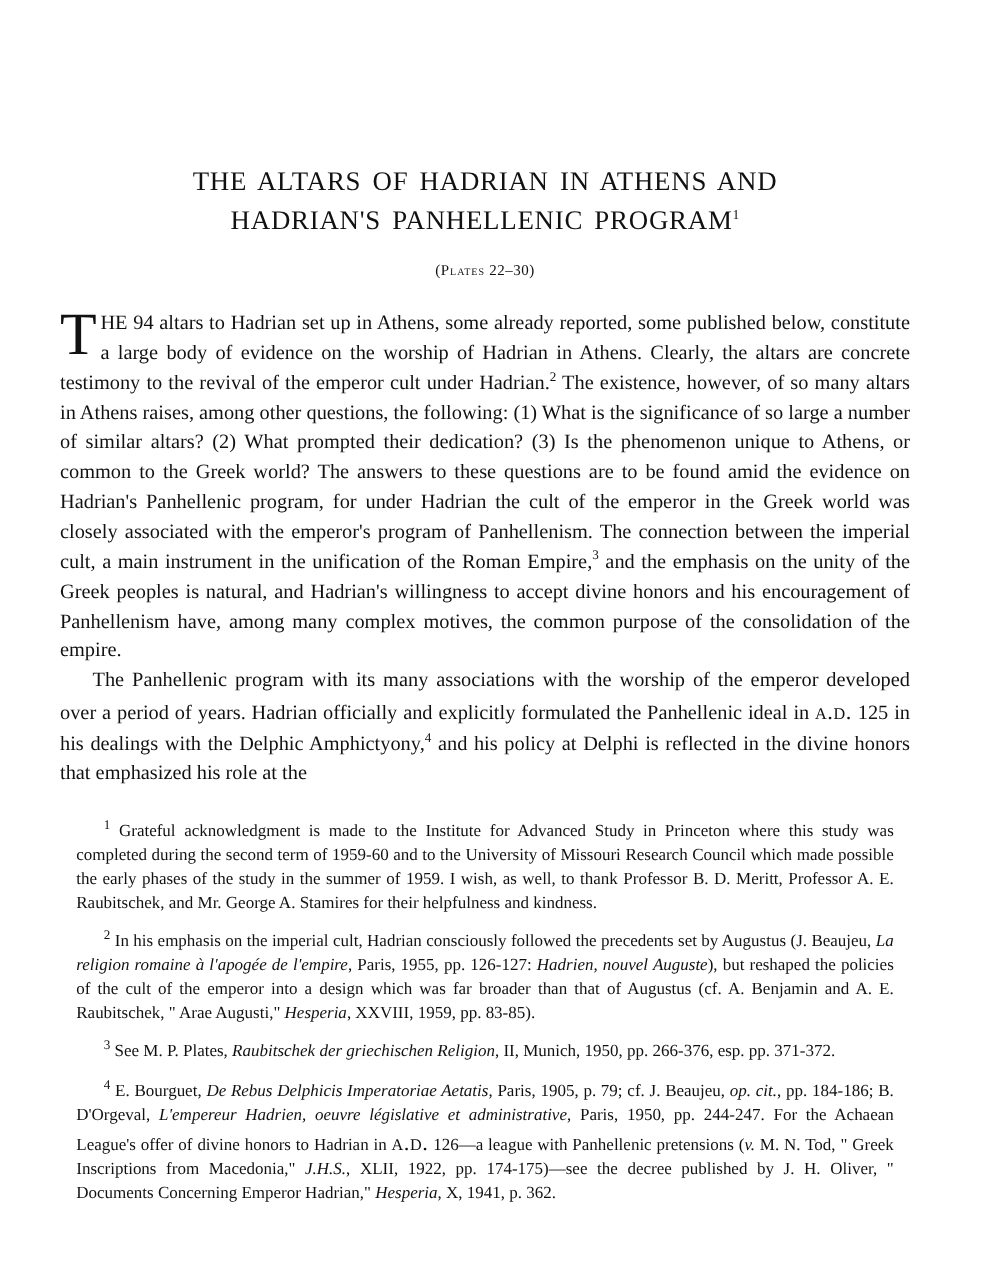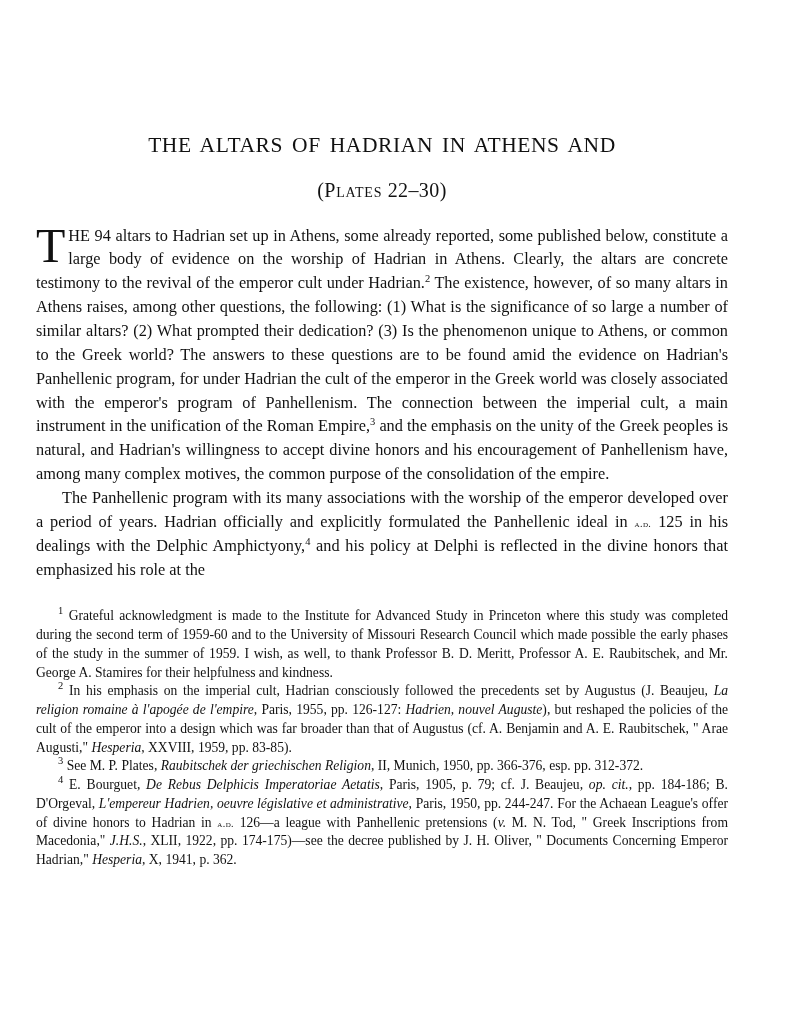--- a/index.html
+++ b/index.html
@@ -12,21 +12,21 @@
     height: 1024px;
     font-family: "Liberation Serif", serif;
     color: #111111;
     position: relative;
     overflow: hidden;
   }
   .page {
     width: 790px;
     height: 1024px;
     box-sizing: border-box;
-    padding: 130px 62px 20px 36px;
+    padding: 130px 62px 20px 48px;
     position: relative;
   }
   .title {
     text-align: center;
     font-size: 21.5px;
     letter-spacing: 0.6px;
     line-height: 1.42;
     font-weight: normal;
     margin: 0;
     word-spacing: 3px;
@@ -35,21 +35,21 @@
     display: block;
   }
   .title-footnote {
     font-size: 11px;
     vertical-align: super;
     letter-spacing: 0;
   }
   .plates {
     text-align: center;
     margin-top: 18px;
-    font-size: 20px;
+    font-size: 12px;
     letter-spacing: 0.4px;
   }
   .plates .smallcaps {
     font-variant: small-caps;
     letter-spacing: 0.8px;
   }
   .body-text {
     margin-top: 22px;
     font-size: 16.3px;
     line-height: 1.465;
@@ -75,58 +75,59 @@
     margin-right: 1px;
     font-family: "Liberation Serif", serif;
   }
   sup.fn {
     font-size: 10.5px;
     vertical-align: super;
     line-height: 0;
   }
   .smallcaps-inline {
     font-variant: small-caps;
-    font-size: 10px;
+    font-size: 18px;
     letter-spacing: 0.4px;
     font-family: Liberation Serif, serif;
   }
   .notes {
     margin-top: 26px;
     font-size: 13.6px;
     line-height: 1.38;
     text-align: justify;
   }
   .notes p {
-    margin: 0;
+    margin: 13px;
     text-indent: 22px;
   }
   .notes em {
     font-style: italic;
   }
 </style>
 </head>
 <body>
 
 <div class="page">
 
   <h1 class="title">
     <span class="title-line">THE ALTARS OF HADRIAN IN ATHENS AND</span>
+    <span class="title-line"><span>HADRIAN'S PANHELLENIC PROGRAM</span><span class="title-footnote">1</span></span>
   </h1>
 
   <div class="plates"><span>(</span><span class="smallcaps">Plates</span> <span>22–30)</span></div>
 
   <div class="body-text">
     <p class="dropcap-para"><span class="dropcap">T</span><span>HE 94 altars to Hadrian set up in Athens, some already reported, some published below, constitute a large body of evidence on the worship of Hadrian in Athens. Clearly, the altars are concrete testimony to the revival of the emperor cult under Hadrian.</span><sup class="fn">2</sup><span> The existence, however, of so many altars in Athens raises, among other questions, the following: (1) What is the significance of so large a number of similar altars? (2) What prompted their dedication? (3) Is the phenomenon unique to Athens, or common to the Greek world? The answers to these questions are to be found amid the evidence on Hadrian's Panhellenic program, for under Hadrian the cult of the emperor in the Greek world was closely associated with the emperor's program of Panhellenism. The connection between the imperial cult, a main instrument in the unification of the Roman Empire,</span><sup class="fn">3</sup><span> and the emphasis on the unity of the Greek peoples is natural, and Hadrian's willingness to accept divine honors and his encouragement of Panhellenism have, among many complex motives, the common purpose of the consolidation of the empire.</span></p>
 
     <p class="indent"><span>The Panhellenic program with its many associations with the worship of the emperor developed over a period of years. Hadrian officially and explicitly formulated the Panhellenic ideal in </span><span class="smallcaps-inline">a.d.</span><span> 125 in his dealings with the Delphic Amphictyony,</span><sup class="fn">4</sup><span> and his policy at Delphi is reflected in the divine honors that emphasized his role at the</span></p>
   </div>
 
   <div class="notes">
     <p><sup class="fn">1</sup> <span>Grateful acknowledgment is made to the Institute for Advanced Study in Princeton where this study was completed during the second term of 1959-60 and to the University of Missouri Research Council which made possible the early phases of the study in the summer of 1959. I wish, as well, to thank Professor B. D. Meritt, Professor A. E. Raubitschek, and Mr. George A. Stamires for their helpfulness and kindness.</span></p>
 
     <p><sup class="fn">2</sup> <span>In his emphasis on the imperial cult, Hadrian consciously followed the precedents set by Augustus (J. Beaujeu, </span><em>La religion romaine à l'apogée de l'empire</em><span>, Paris, 1955, pp. 126-127: </span><em>Hadrien, nouvel Auguste</em><span>), but reshaped the policies of the cult of the emperor into a design which was far broader than that of Augustus (cf. A. Benjamin and A. E. Raubitschek, " Arae Augusti," </span><em>Hesperia</em><span>, XXVIII, 1959, pp. 83-85).</span></p>
 
-    <p><sup class="fn">3</sup> <span>See M. P. Plates, </span><em>Raubitschek der griechischen Religion</em><span>, II, Munich, 1950, pp. 366-376, esp. pp. 312-372.</span></p>
+    <p><sup class="fn">3</sup> <span>See M. P. Plates, </span><em>Raubitschek der griechischen Religion</em><span>, II, Munich, 1950, pp. 266-376, esp. pp. 371-372.</span></p>
 
     <p><sup class="fn">4</sup> <span>E. Bourguet, </span><em>De Rebus Delphicis Imperatoriae Aetatis</em><span>, Paris, 1905, p. 79; cf. J. Beaujeu, </span><em>op. cit.</em><span>, pp. 184-186; B. D'Orgeval, </span><em>L'empereur Hadrien, oeuvre législative et administrative</em><span>, Paris, 1950, pp. 244-247. For the Achaean League's offer of divine honors to Hadrian in </span><span class="smallcaps-inline">a.d.</span><span> 126—a league with Panhellenic pretensions (</span><em>v.</em><span> M. N. Tod, " Greek Inscriptions from Macedonia," </span><em>J.H.S.</em><span>, XLII, 1922, pp. 174-175)—see the decree published by J. H. Oliver, " Documents Concerning Emperor Hadrian," </span><em>Hesperia</em><span>, X, 1941, p. 362.</span></p>
   </div>
 
 </div>
 
 </body></html>

